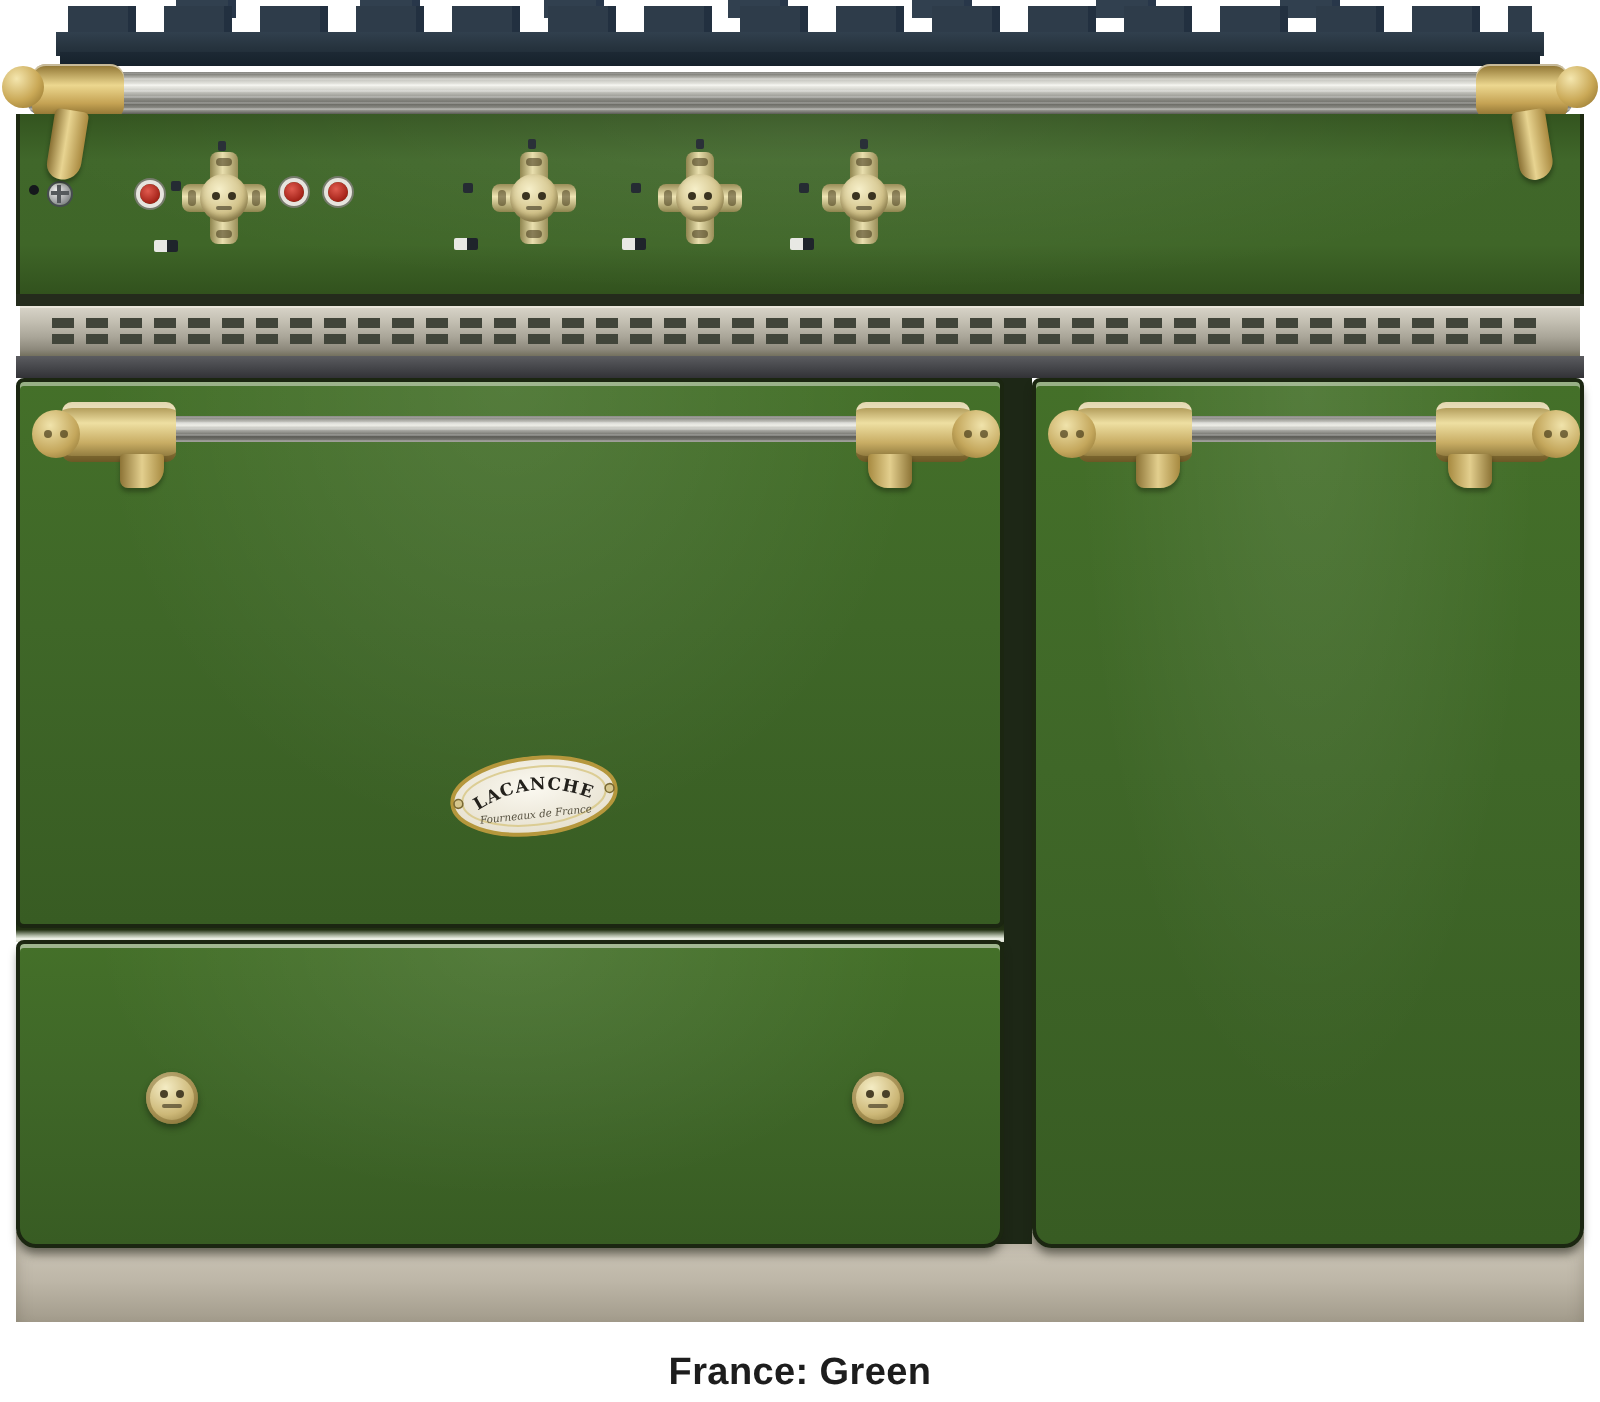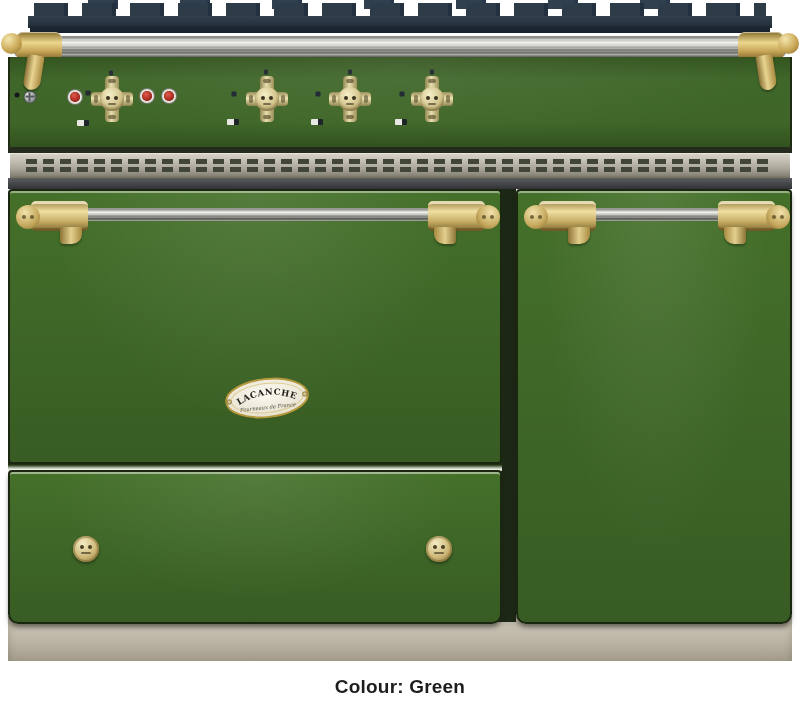--- a/index.html
+++ b/index.html
@@ -264,15 +264,15 @@
       <div class="m-disc"></div>
       <div class="m-foot"></div>
     </div>
     <div class="mount flip" style="left:190px;">
       <div class="m-block"></div>
       <div class="m-disc"></div>
       <div class="m-foot"></div>
     </div>
   </div>
 
-  <div class="caption">Colour: Green</div>
+  <div class="caption">France: Green</div>
 
 </div>
 
 </body></html>

